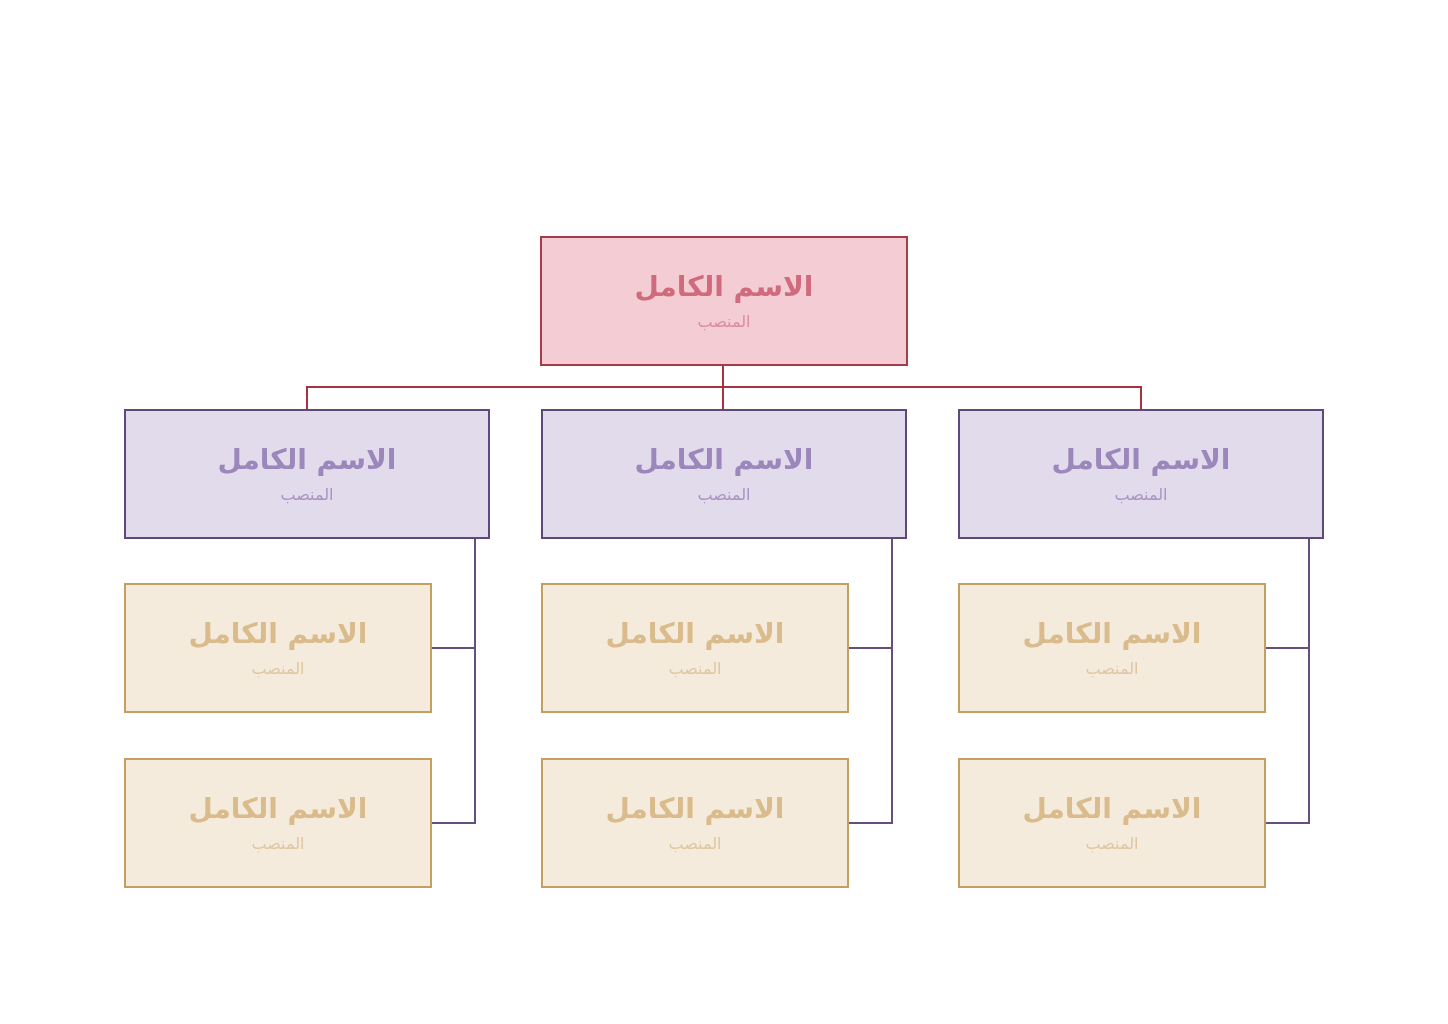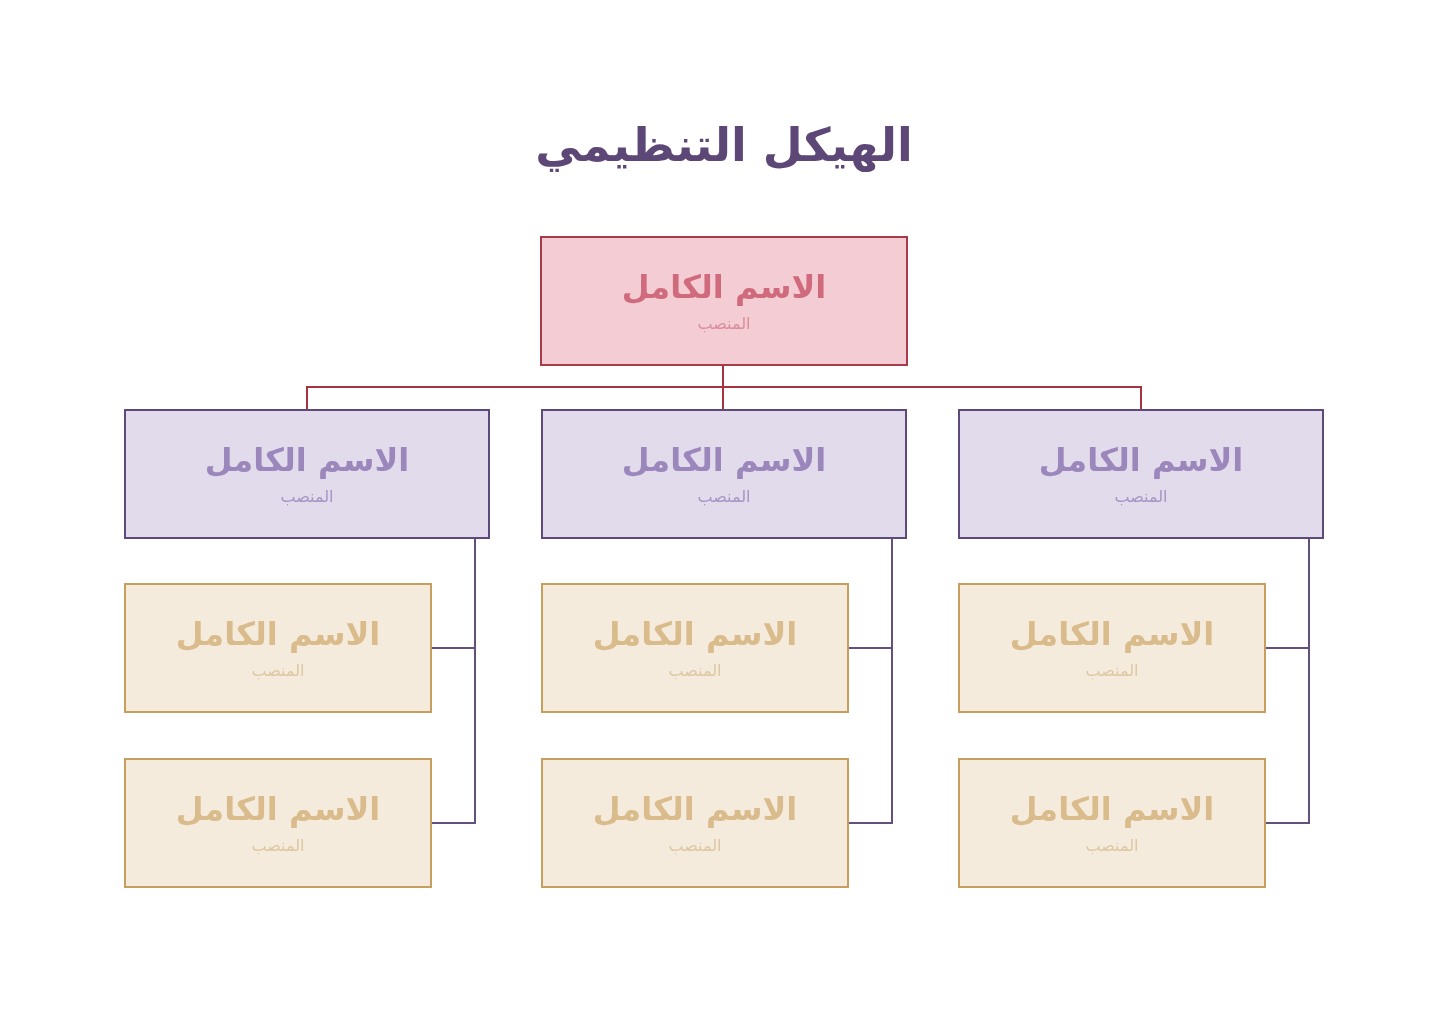--- a/index.html
+++ b/index.html
@@ -32,21 +32,21 @@
     position: absolute;
     box-sizing: border-box;
     display: flex;
     flex-direction: column;
     align-items: center;
     justify-content: center;
     gap: 13px;
     text-align: center;
   }
   .node .name {
-    font-size: 32px;
+    font-size: 28px;
     font-weight: bold;
     line-height: 1;
   }
   .node .role {
     font-size: 16px;
     line-height: 1;
   }
   .level1 {
     background: #f4ccd3;
     border: 2px solid #a63b49;
@@ -71,21 +71,20 @@
   .conn.red { background: #a73340; }
   .conn.purple { background: #63507e; }
   .vline { width: 2px; }
   .hline { height: 2px; }
 </style>
 </head>
 <body>
 
 <div class="canvas">
 
-  <h1 class="chart-title">الهيكل التنظيمي</h1>
 
   <div class="conn red vline" style="left:722px; top:366px; height:21px;"></div>
   <div class="conn red hline" style="left:306px; top:386px; width:836px;"></div>
   <div class="conn red vline" style="left:306px; top:386px; height:23px;"></div>
   <div class="conn red vline" style="left:722px; top:386px; height:23px;"></div>
   <div class="conn red vline" style="left:1140px; top:386px; height:23px;"></div>
 
   <div class="conn purple vline" style="left:474px; top:539px; height:285px;"></div>
   <div class="conn purple hline" style="left:432px; top:647px; width:44px;"></div>
   <div class="conn purple hline" style="left:432px; top:822px; width:44px;"></div>

